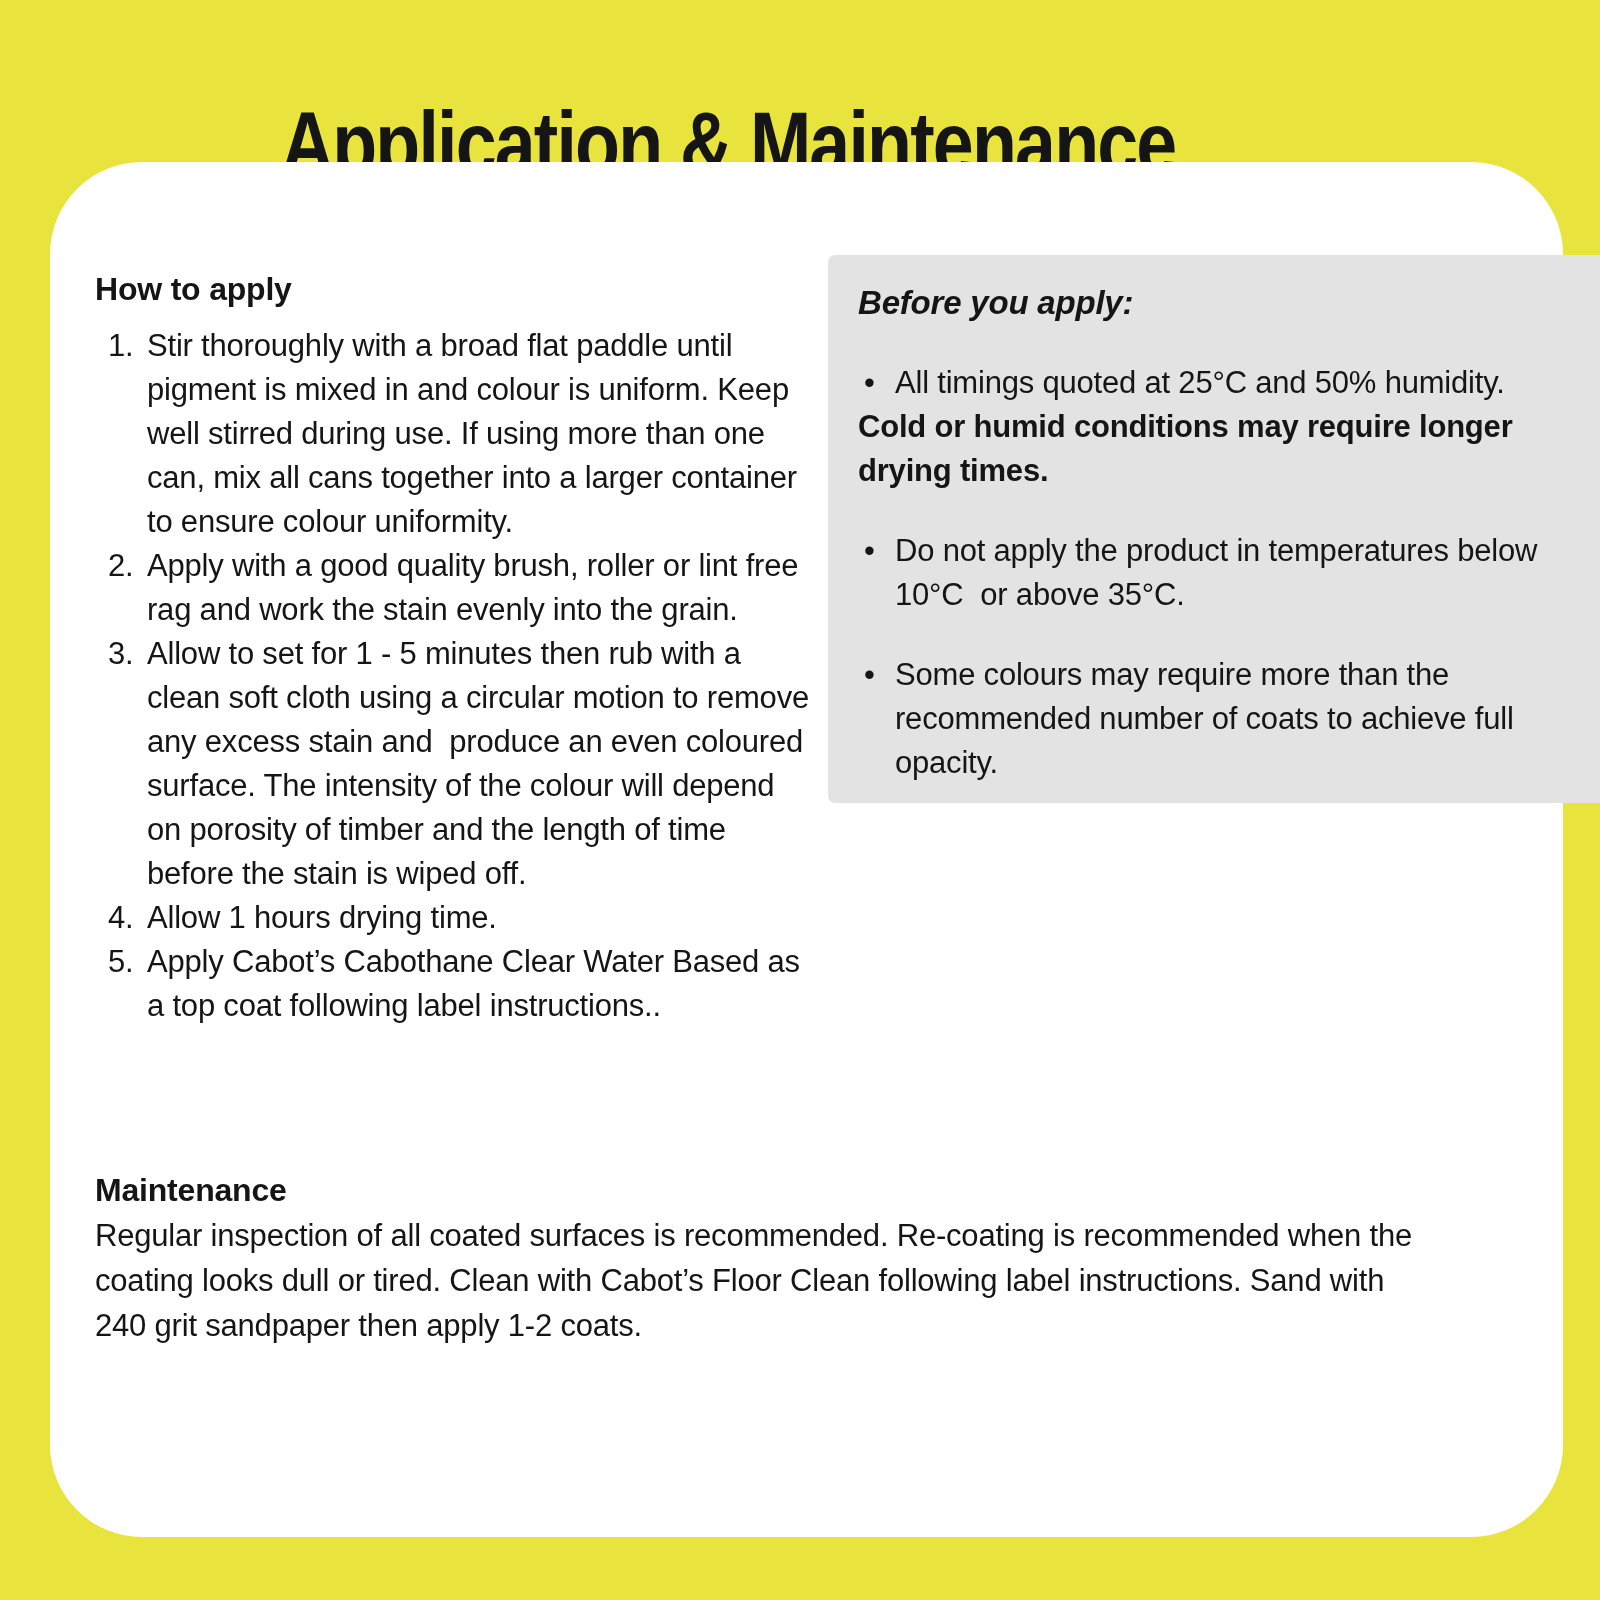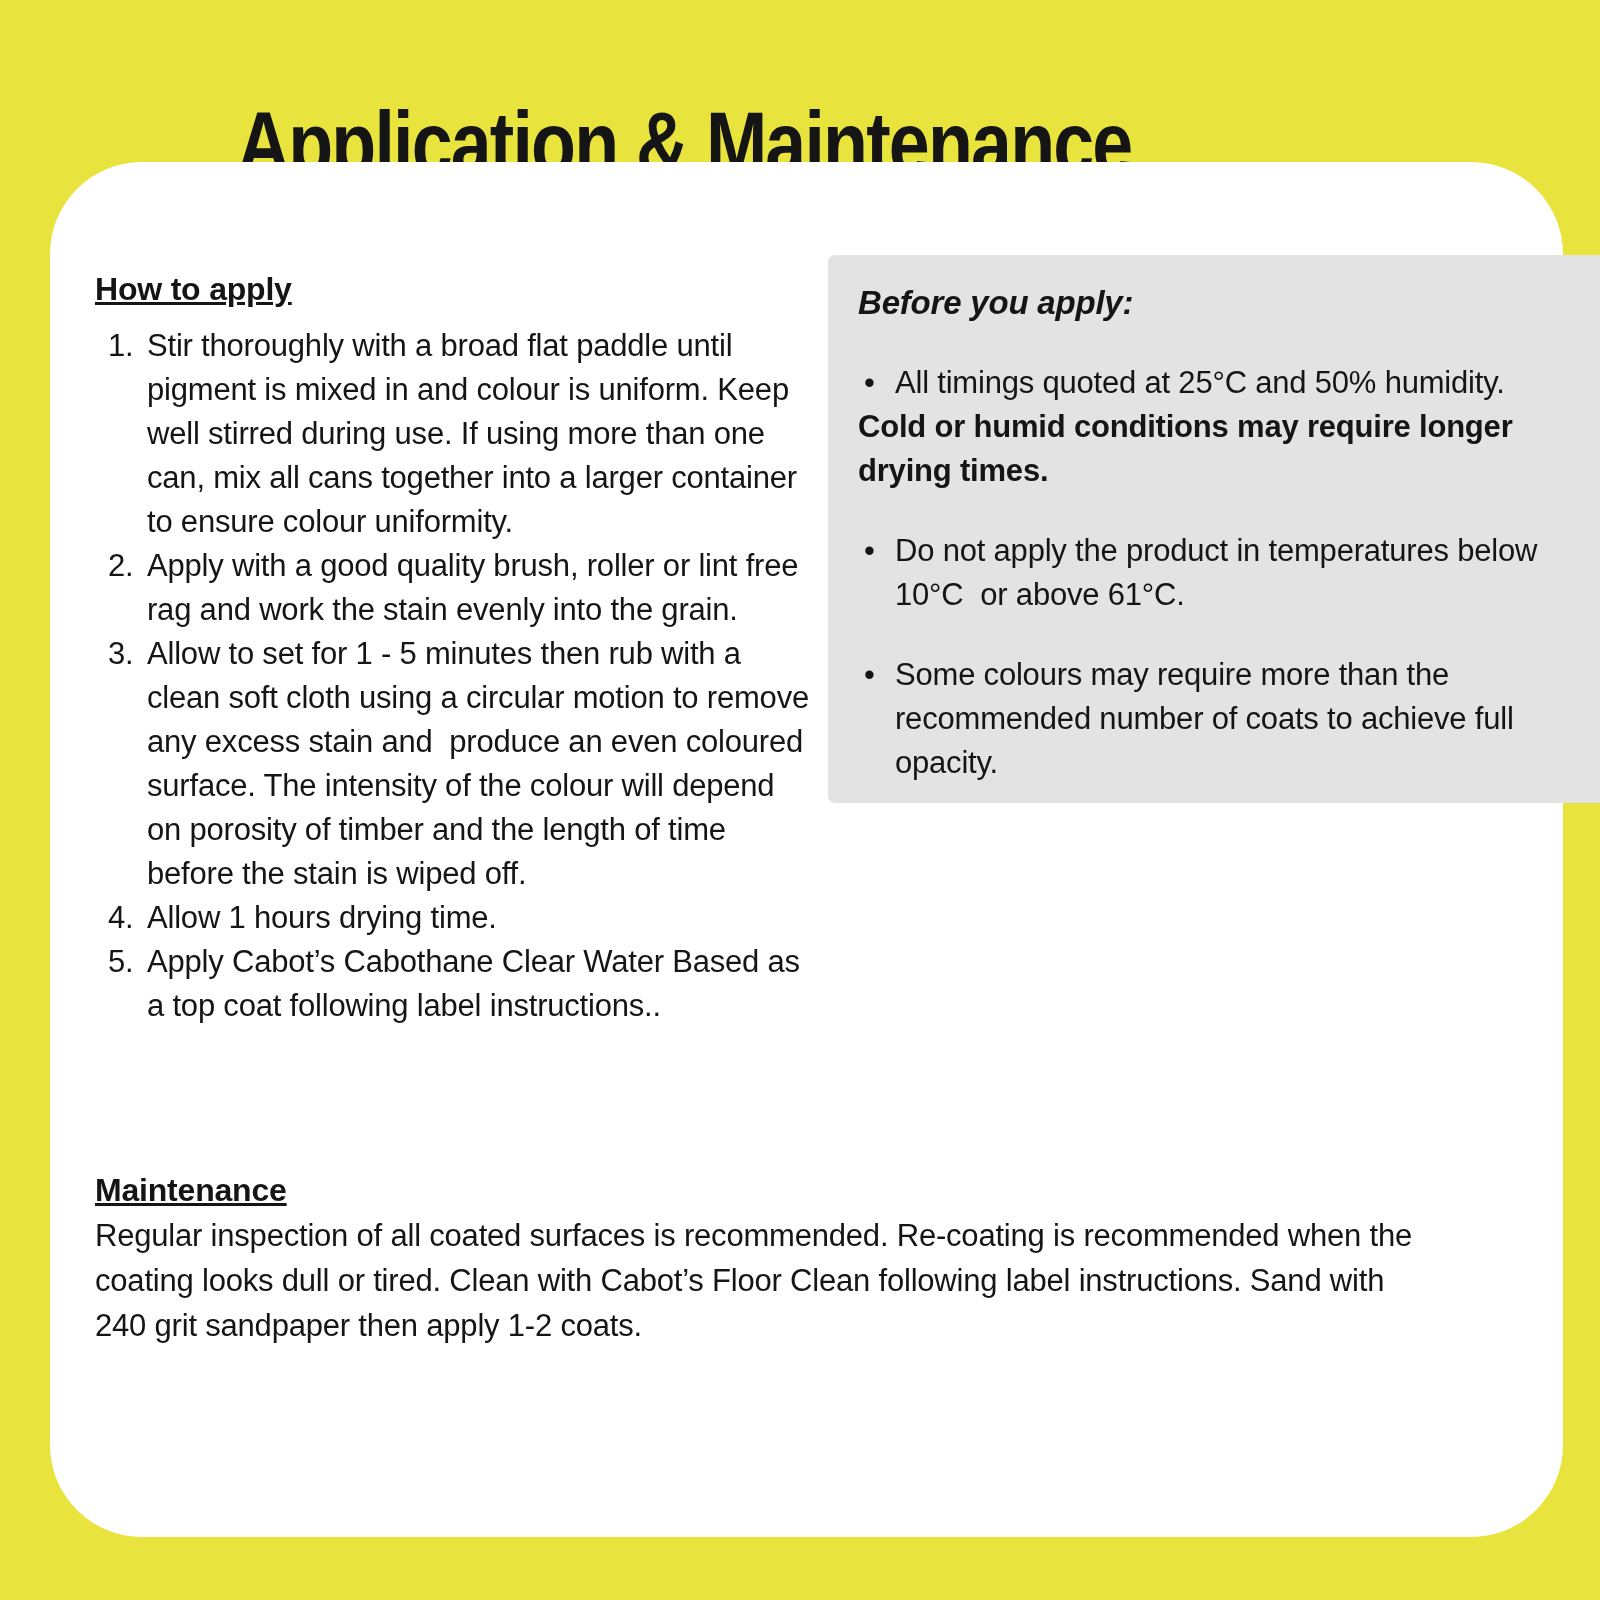--- a/index.html
+++ b/index.html
@@ -12,20 +12,21 @@
     overflow:hidden;
   }
   .page-title{
     position:absolute;
     top:38px;left:0;width:1368px;
     text-align:center;
     font-size:80px;
     font-weight:bold;
     letter-spacing:-2px;
     color:#151515;
+    padding-left:44px;
   }
   .page-title .squeeze{
     display:inline-block;
     transform:scale(0.92,1.12);
     transform-origin:center top;
   }
   .content-panel{
     position:absolute;
     left:50px;top:162px;
     width:1513px;height:1375px;
@@ -37,21 +38,20 @@
     position:absolute;
     left:45px;top:105px;
     width:728px;
     font-size:31px;
     line-height:44px;
     letter-spacing:-0.2px;
   }
   .section-heading{
     font-weight:bold;
     font-size:32px;
-    text-decoration:underline;
   }
   ol.steps{
     margin:13px;padding:0;
     list-style:none;
     counter-reset:step;
   }
   ol.steps li{
     position:relative;
     padding-left:39px;
     counter-increment:step;
@@ -126,21 +126,21 @@
     </ol>
   </div>
 
   <div class="info-box">
     <div class="info-heading">Before you apply:</div>
     <ul class="bullets">
       <li><span class="bullet-text">All timings quoted at 25°C and 50% humidity.</span></li>
     </ul>
     <div class="bold-note">Cold or humid conditions may require longer drying times.</div>
     <ul class="bullets">
-      <li><span class="bullet-text">Do not apply the product in temperatures below 10°C  or above 61°C.</span></li>
+      <li><span class="bullet-text">Do not apply the product in temperatures below 10°C  or above 35°C.</span></li>
       <li><span class="bullet-text">Some colours may require more than the recommended number of coats to achieve full opacity.</span></li>
     </ul>
   </div>
 
   <div class="maintenance">
     <div class="section-heading">Maintenance</div>
     <div>Regular inspection of all coated surfaces is recommended. Re-coating is recommended when the coating looks dull or tired. Clean with Cabot’s Floor Clean following label instructions. Sand with 240 grit sandpaper then apply 1-2 coats.</div>
   </div>
 
 </div>

